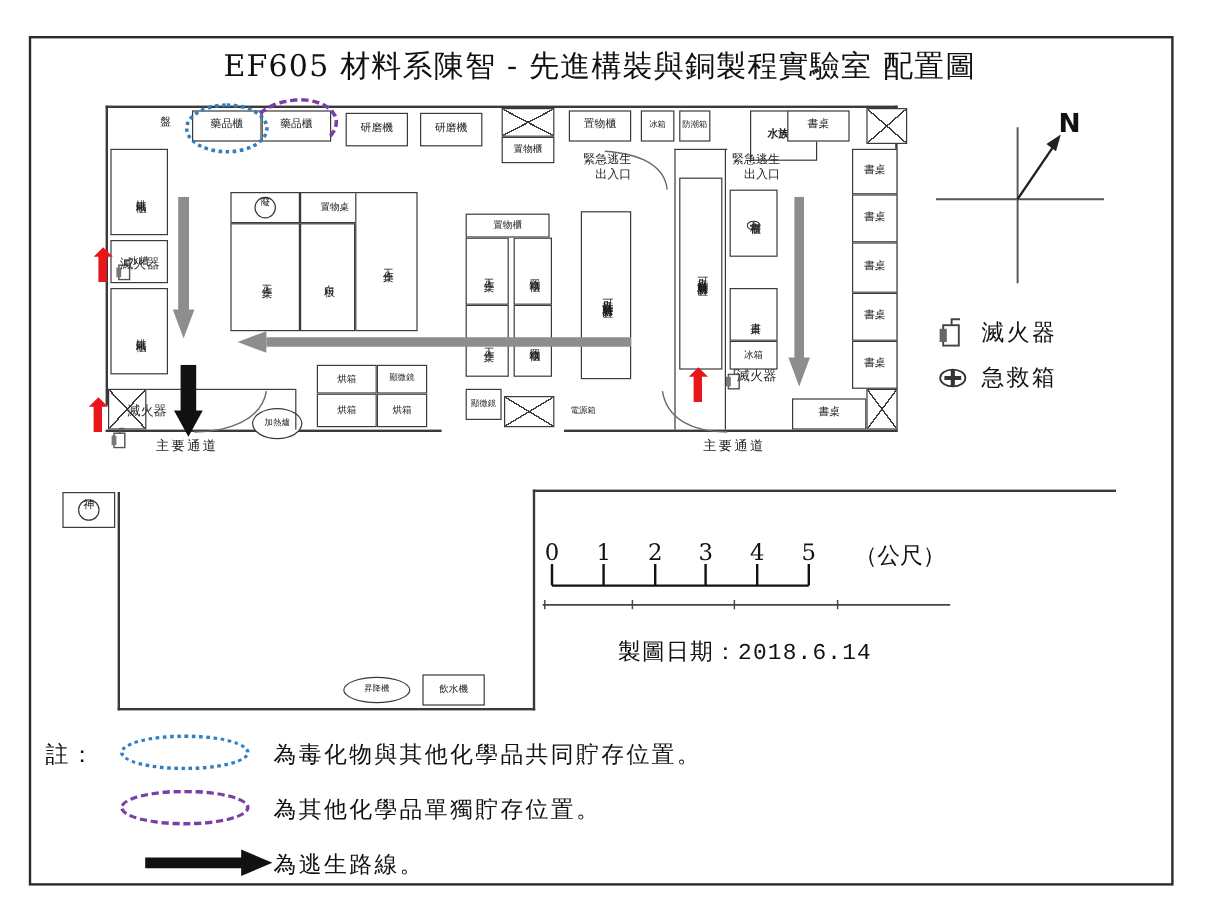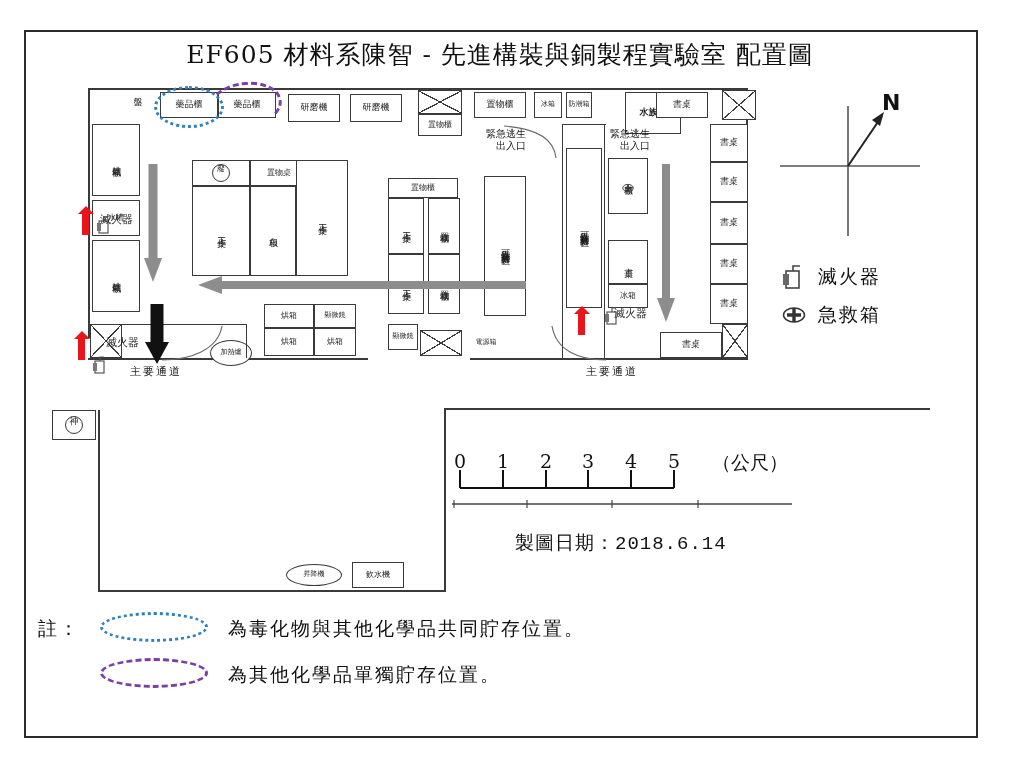--- a/index.html
+++ b/index.html
@@ -314,14 +314,23 @@
       <div class="note-txt">為毒化物與其他化學品共同貯存位置。</div>
     </div>
 
     <div class="note-row" style="margin-top:8px;">
       <div class="note-sym">
         <div class="dashdot-ell"></div>
       </div>
       <div class="note-txt">為其他化學品單獨貯存位置。</div>
     </div>
 
+    <div class="note-row" style="margin-top:8px;">
+      <div class="note-sym">
+        <svg width="120" height="30" viewBox="0 0 120 30">
+          <path d="M6 15 L88 15" stroke="#111" stroke-width="9" fill="none"></path>
+          <path d="M112 15 L86 4 L86 26 Z" fill="#111"></path>
+        </svg>
+      </div>
+      <div class="note-txt">為逃生路線。</div>
+    </div>
   </div>
 </div>
 
 </body></html>

